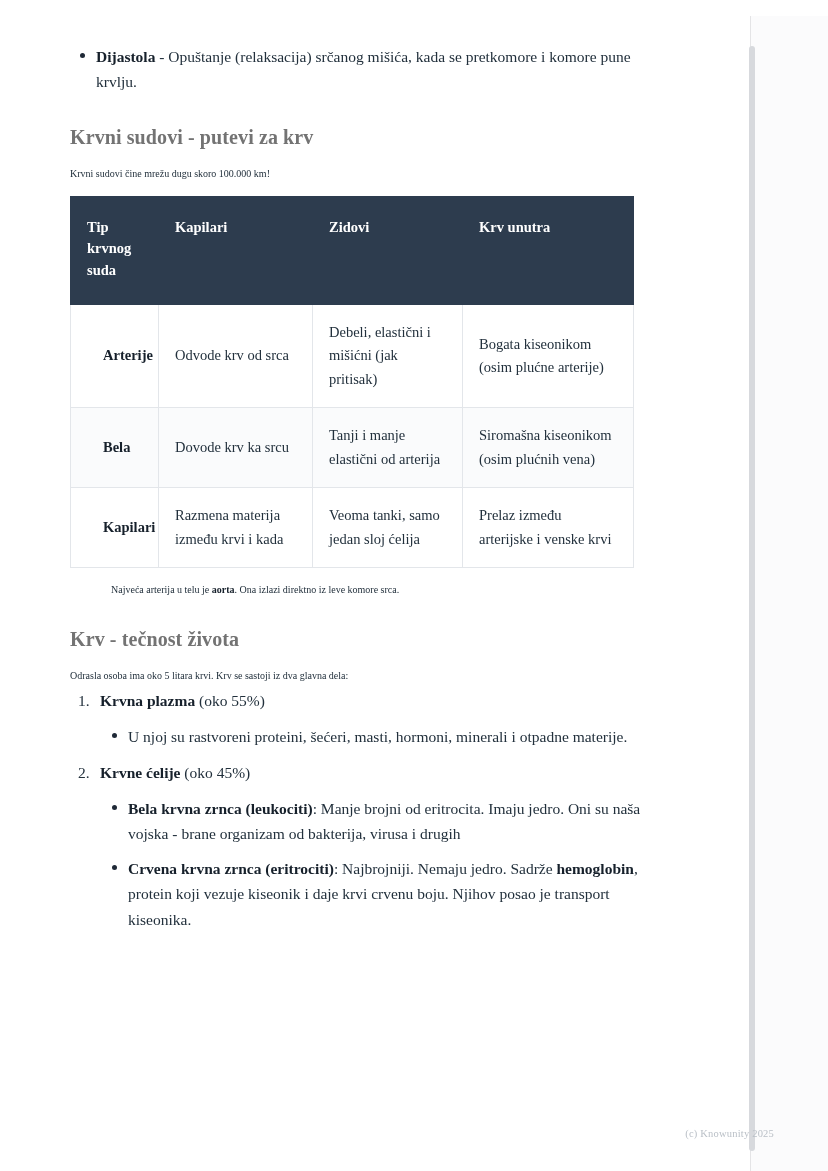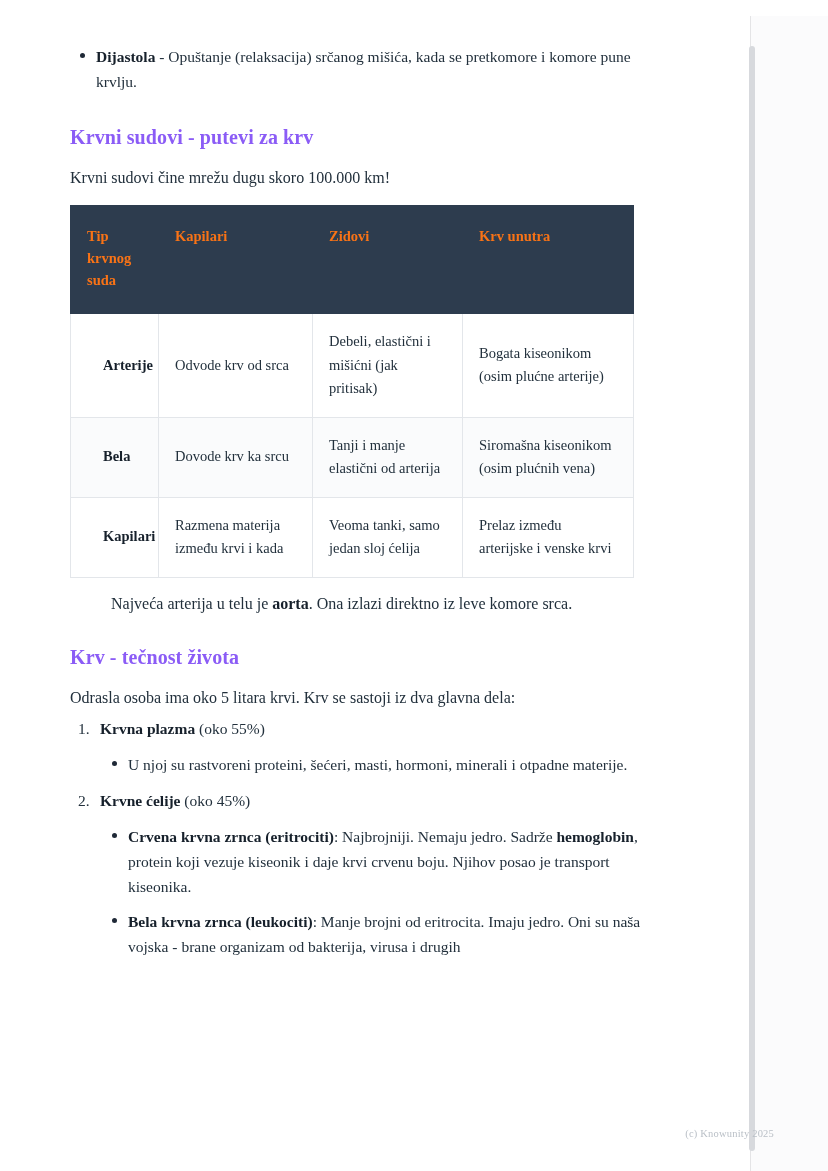--- a/index.html
+++ b/index.html
@@ -26,32 +26,32 @@
   }
   .content {
     position: absolute;
     left: 70px;
     top: 28px;
     width: 580px;
   }
 
   
   .para {
-    font-size: 16px;
+    font-size: 10px;
     line-height: 1.55;
     color: #22303c;
     margin: 0 0 6px 0;
   }
   b, .b { font-weight: bold; color: #16202b; }
 
   h2.section-title {
     font-size: 20px;
     line-height: 1.3;
     font-weight: bold;
-    color: #8b5cf6;
+    color: #737373;
     margin: 30px 0 16px 0;
     letter-spacing: .1px;
   }
 
   
   ul.bullets {
     margin: 0 0 4px 0;
     padding-left: 26px;
     list-style: none;
   }
@@ -119,21 +119,21 @@
 
   
   table.vessels {
     border-collapse: collapse;
     width: 563px;
     margin: 14px 0 12px 0;
     table-layout: fixed;
   }
   table.vessels th {
     background: #2d3c4e;
-    color: #f97316;
+    color: #ffffff;
     font-size: 14.5px;
     font-weight: bold;
     text-align: left;
     vertical-align: top;
     padding: 20px 16px 22px 16px;
     line-height: 1.5;
     border: 1px solid #2d3c4e;
   }
   table.vessels td {
     font-size: 14.5px;
@@ -257,24 +257,24 @@
           <li>
             <span>U njoj su rastvoreni proteini, šećeri, masti, hormoni, minerali i otpadne materije.</span>
           </li>
         </ul>
       </li>
       <li style="margin-top:12px;">
         <span class="olmark"></span>
         <span class="b">Krvne ćelije</span><span> (oko 45%)</span>
         <ul class="sub-bullets">
           <li>
-            <span class="b">Crvena krvna zrnca (eritrociti)</span><span>: Najbrojniji. Nemaju jedro. Sadrže </span><span class="b">hemoglobin</span><span>, protein koji vezuje kiseonik i daje krvi crvenu boju. Njihov posao je transport kiseonika.</span>
+            <span class="b">Bela krvna zrnca (leukociti)</span><span>: Manje brojni od eritrocita. Imaju jedro. Oni su naša vojska - brane organizam od bakterija, virusa i drugih</span>
           </li>
           <li>
-            <span class="b">Bela krvna zrnca (leukociti)</span><span>: Manje brojni od eritrocita. Imaju jedro. Oni su naša vojska - brane organizam od bakterija, virusa i drugih</span>
+            <span class="b">Crvena krvna zrnca (eritrociti)</span><span>: Najbrojniji. Nemaju jedro. Sadrže </span><span class="b">hemoglobin</span><span>, protein koji vezuje kiseonik i daje krvi crvenu boju. Njihov posao je transport kiseonika.</span>
           </li>
         </ul>
       </li>
     </ol>
 
   </div>
 
   <div class="scroll-gutter"></div>
   <div class="scroll-track"></div>
   <div class="scroll-thumb"></div>

